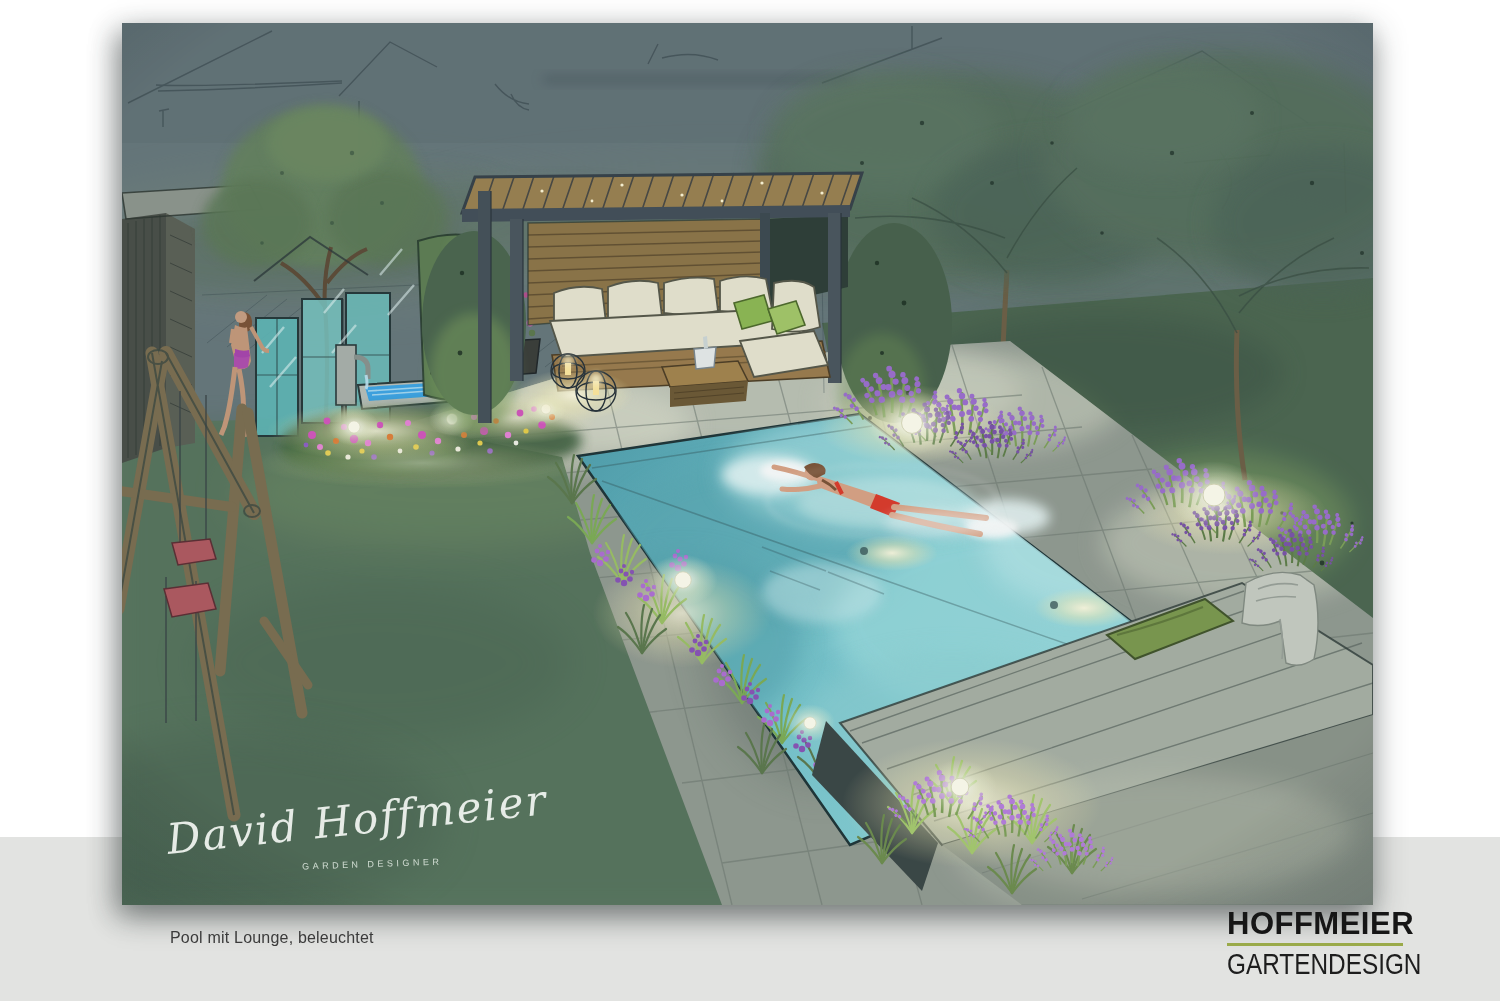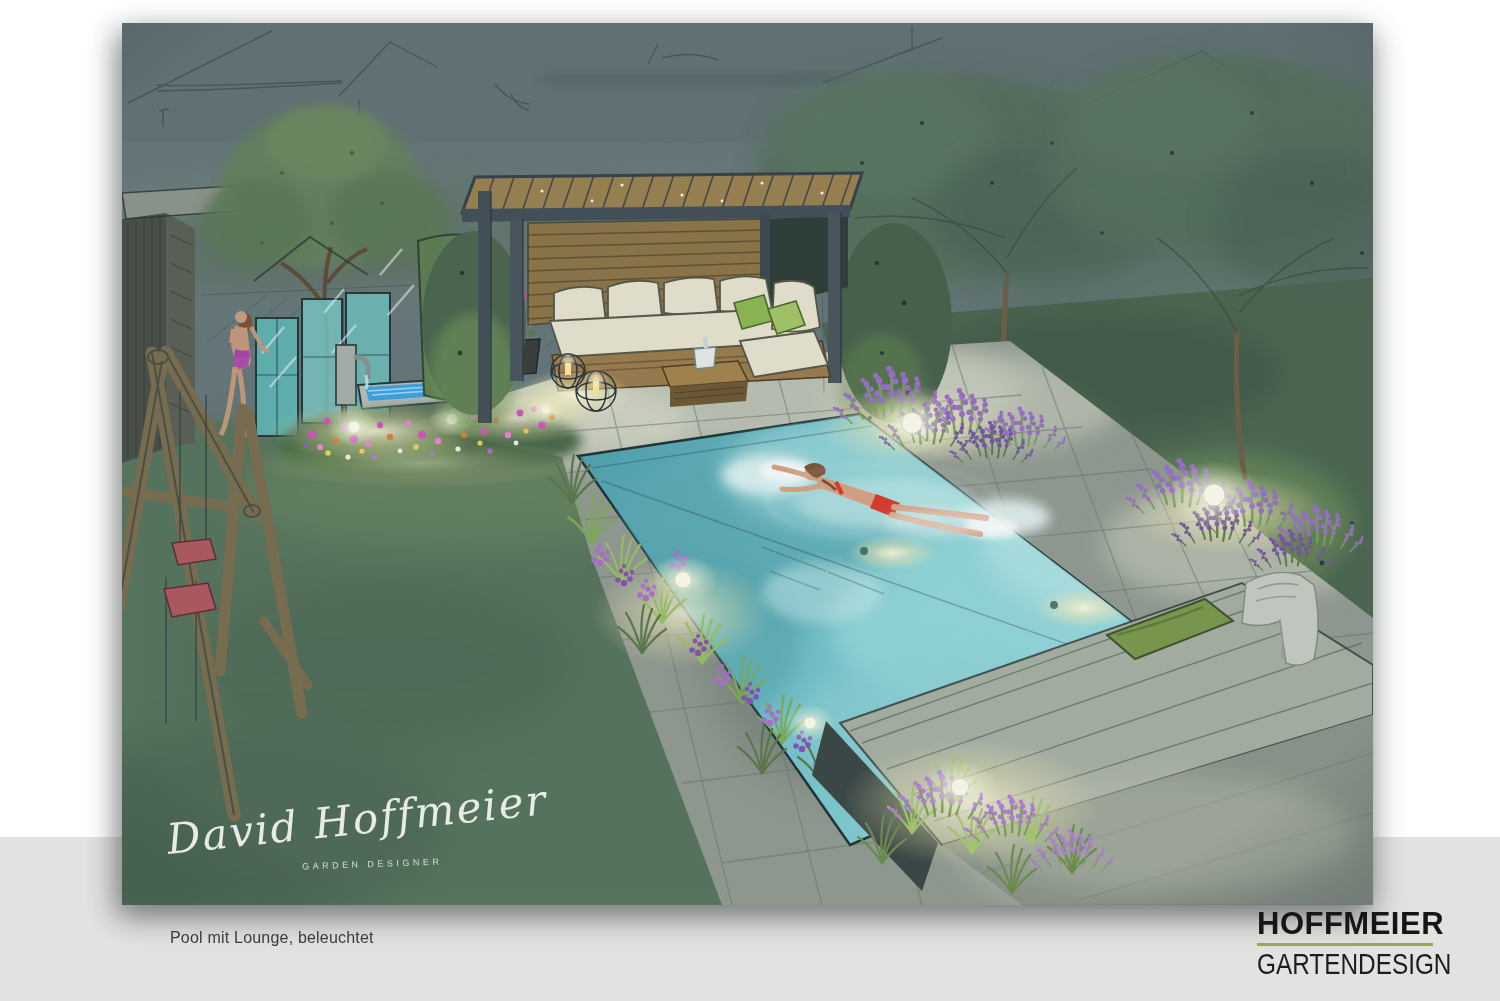--- a/index.html
+++ b/index.html
@@ -14,21 +14,21 @@
     --swing-red:#b25a61; --pole:#8a7a5c; --shed:#52584f; --glass:#5fbaba;
     --water-blue:#3fa6e6; --deck-top:#a9b2a6; --deck-front:#3f4b49;
     --cushion:#7d9a50; --towel:#c9cec4; --grass-lit:#9cc266; --grass:#5d7a4e;
     --sig:#eef3ee;
   }
   *{margin:0;padding:0;box-sizing:border-box}
   body{font-family:"Liberation Sans",sans-serif;background:var(--page-bg);}
   .page{position:relative;width:1500px;height:1001px;background:var(--page-bg);overflow:hidden;}
   .footer-band{position:absolute;left:0;top:837px;width:1500px;height:164px;background:var(--band);}
   .caption{position:absolute;left:170px;top:929px;font-size:16px;color:var(--caption-ink);letter-spacing:.2px;}
-  .brand{position:absolute;left:1257px;top:908px;width:178px;}
+  .brand{position:absolute;left:1227px;top:908px;width:178px;}
   .brand-name{font-size:31px;font-weight:bold;color:var(--brand-ink);letter-spacing:.5px;line-height:1.05;white-space:nowrap;}
   .brand-rule{height:3px;background:var(--brand-green);margin:2px 0 2px 0;width:176px;}
   .brand-tagline{font-size:29px;font-weight:400;color:#1d1d1d;transform:scaleX(.84);transform-origin:left;white-space:nowrap;letter-spacing:0;}
   .artwork{position:absolute;left:122px;top:23px;width:1251px;height:882px;background:var(--sky);
     box-shadow:0 10px 30px rgba(40,48,48,.45),-8px 10px 24px rgba(40,48,48,.28);overflow:hidden;}
   .artwork svg{display:block;width:1251px;height:882px;}
   .signature{position:absolute;left:44px;top:772px;color:var(--sig);font-family:"DejaVu Serif",serif;
     font-style:italic;font-size:42px;letter-spacing:2px;transform:rotate(-6deg);opacity:.95;white-space:nowrap;}
   .sig-title{position:absolute;left:180px;top:836px;color:#dde7de;font-size:9px;letter-spacing:3.5px;
     transform:rotate(-2deg);opacity:.9;white-space:nowrap;}

